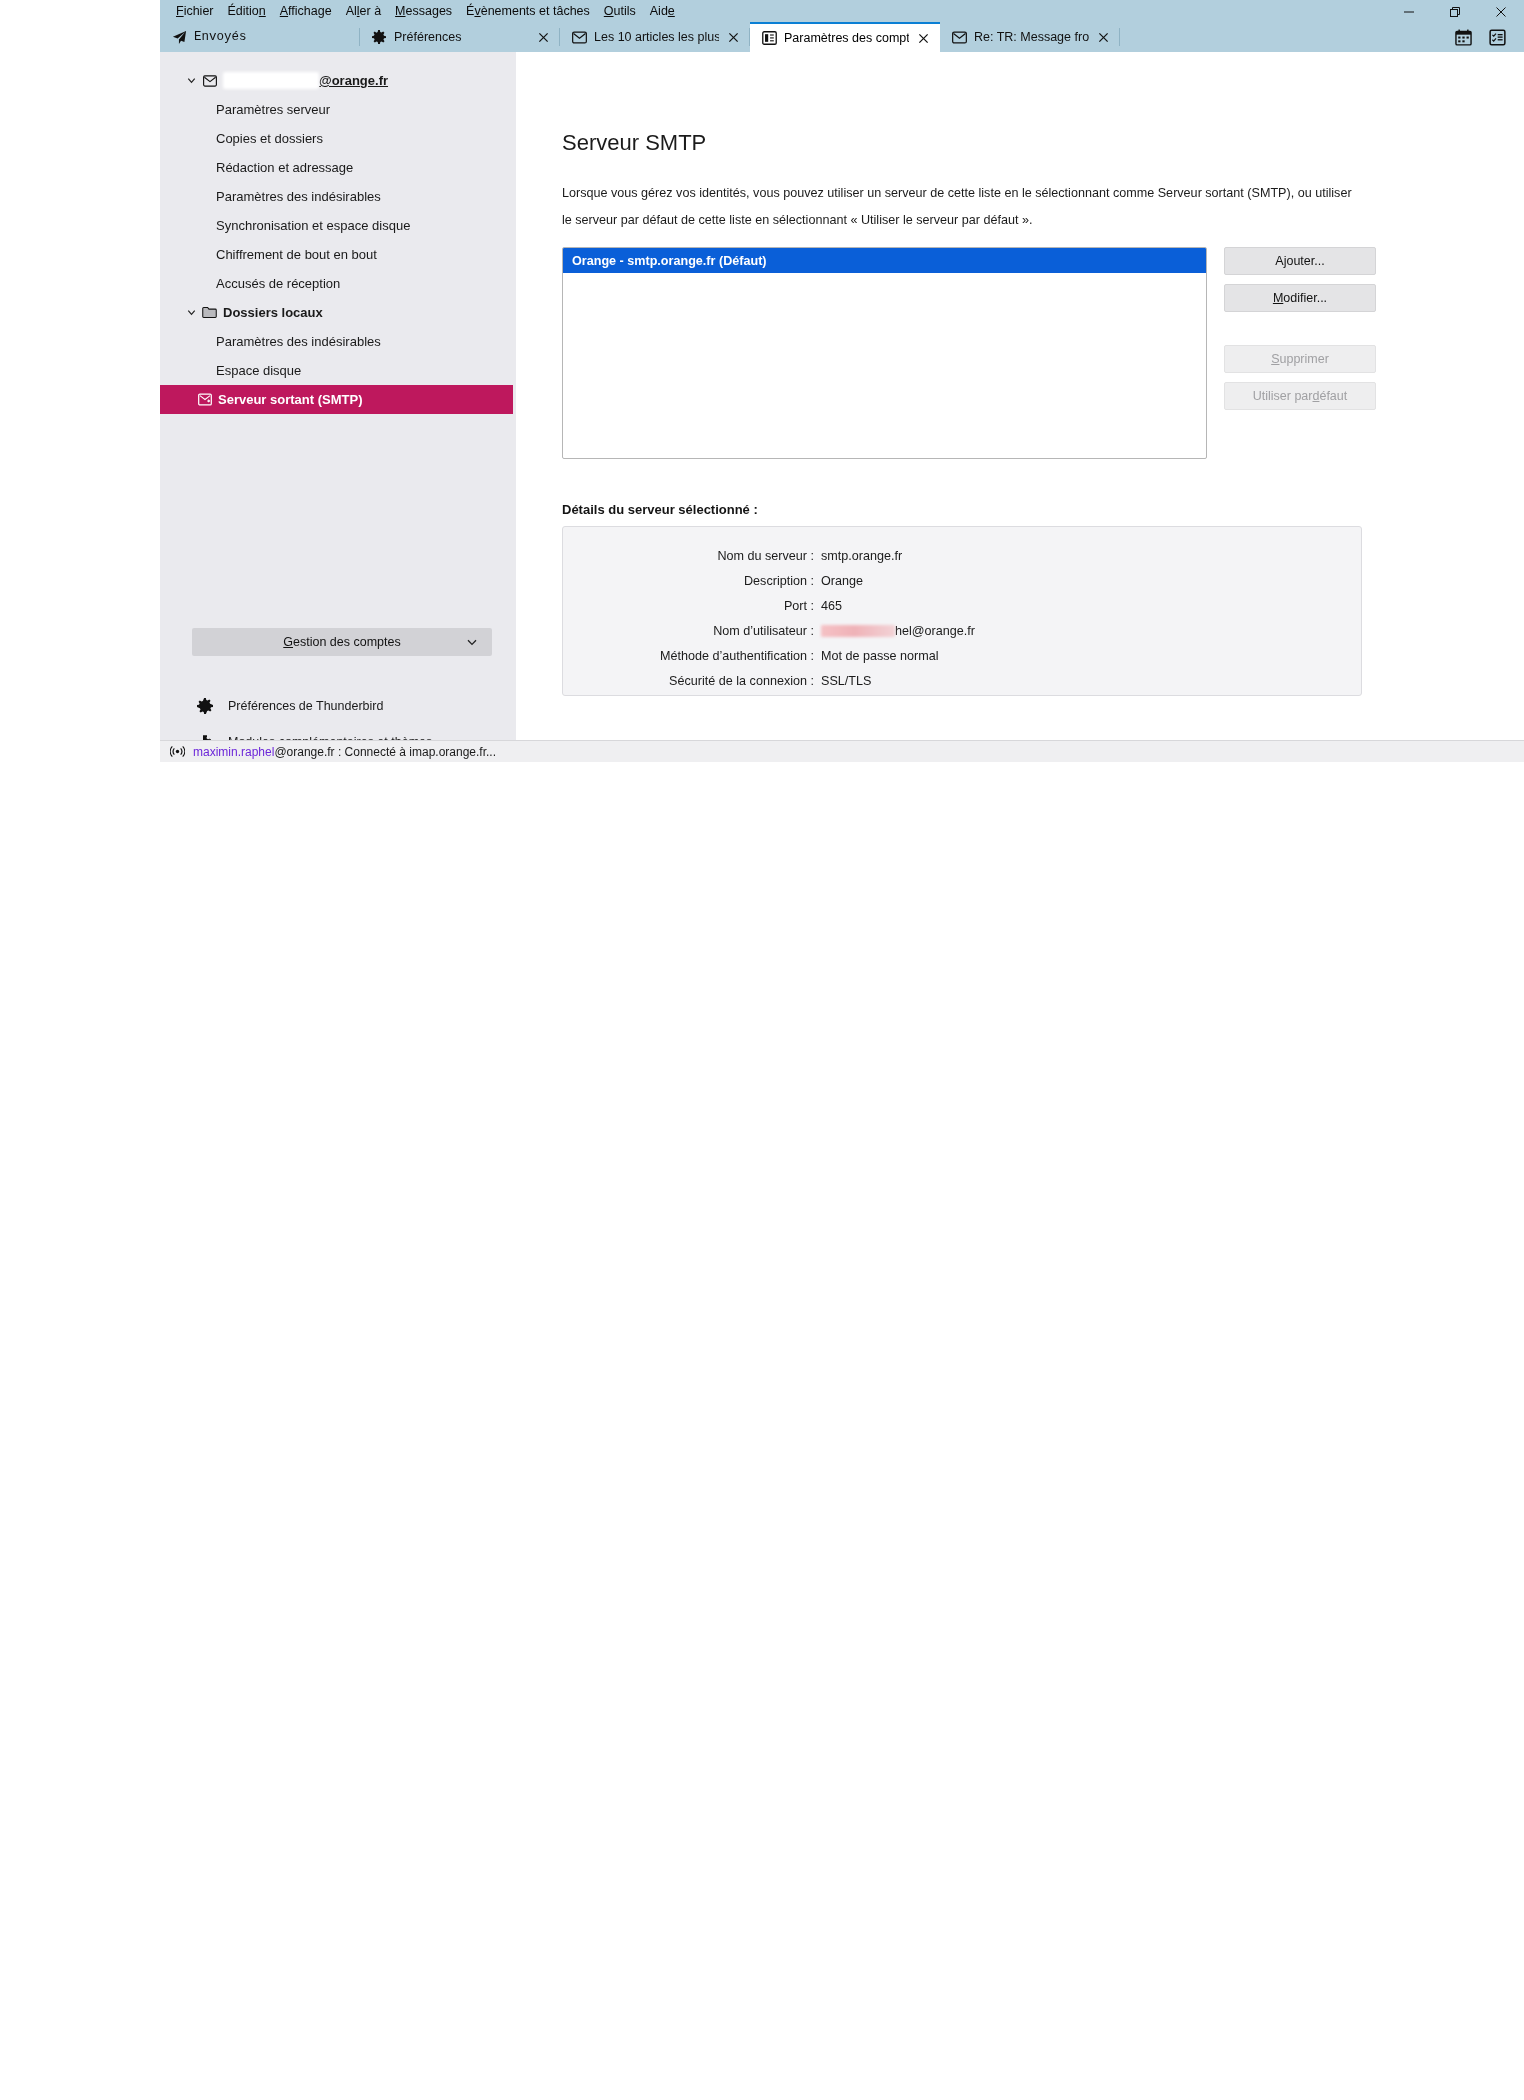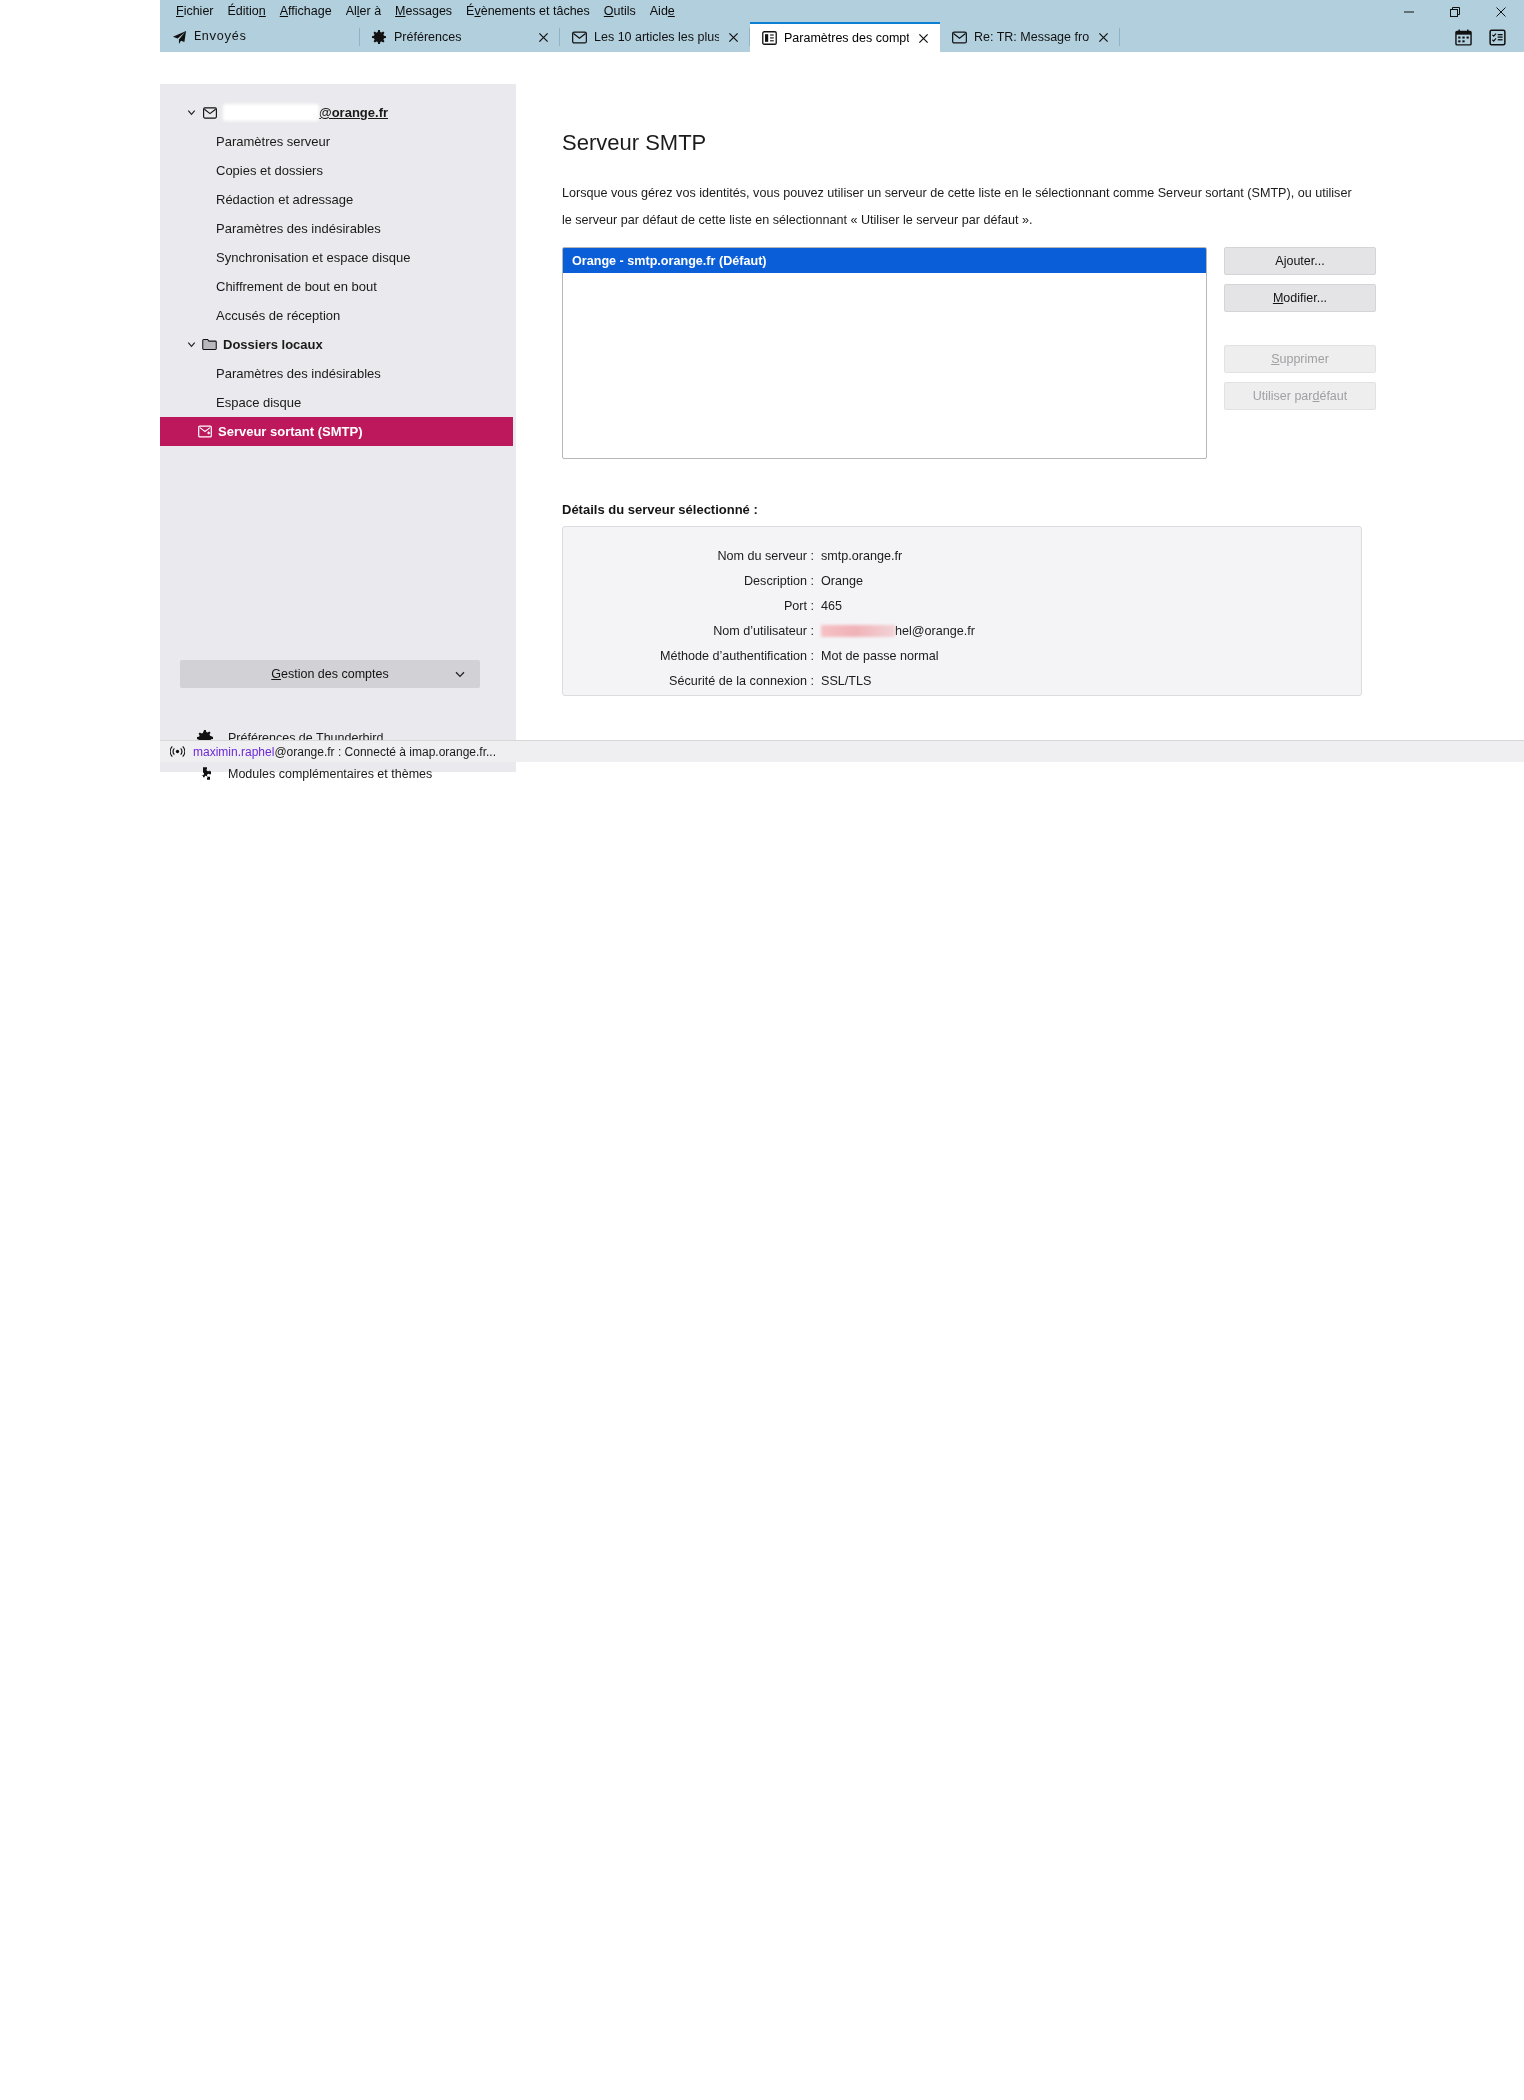--- a/index.html
+++ b/index.html
@@ -127,21 +127,20 @@
     position: absolute;
     left: 160px; top: 52px;
     width: 1364px; height: 688px;
     background: #ffffff;
   }
   .sidebar {
     position: absolute;
     left: 0; top: 0;
     width: 356px; height: 688px;
     background: #eaeaee;
-    margin-top: 32px;
   }
   .mainpane {
     position: absolute;
     left: 356px; top: 0;
     width: 1008px; height: 688px;
     background: #ffffff;
   }
 
   
   .tree { position: absolute; left: 0; top: 14px; width: 356px; }
@@ -186,21 +185,21 @@
     background: #ffffff;
     border-radius: 2px;
     height: 17px;
     vertical-align: middle;
     filter: blur(1.4px);
   }
 
   
   .acct-mgmt-btn {
     position: absolute;
-    left: 20px; top: 576px;
+    left: 32px; top: 576px;
     width: 300px; height: 28px;
     background: #d2d2d6;
     border: none;
     border-radius: 2px;
     display: flex;
     align-items: center;
     justify-content: center;
     font-size: 12.5px;
     color: #121212;
     font-family: "Liberation Sans", sans-serif;

